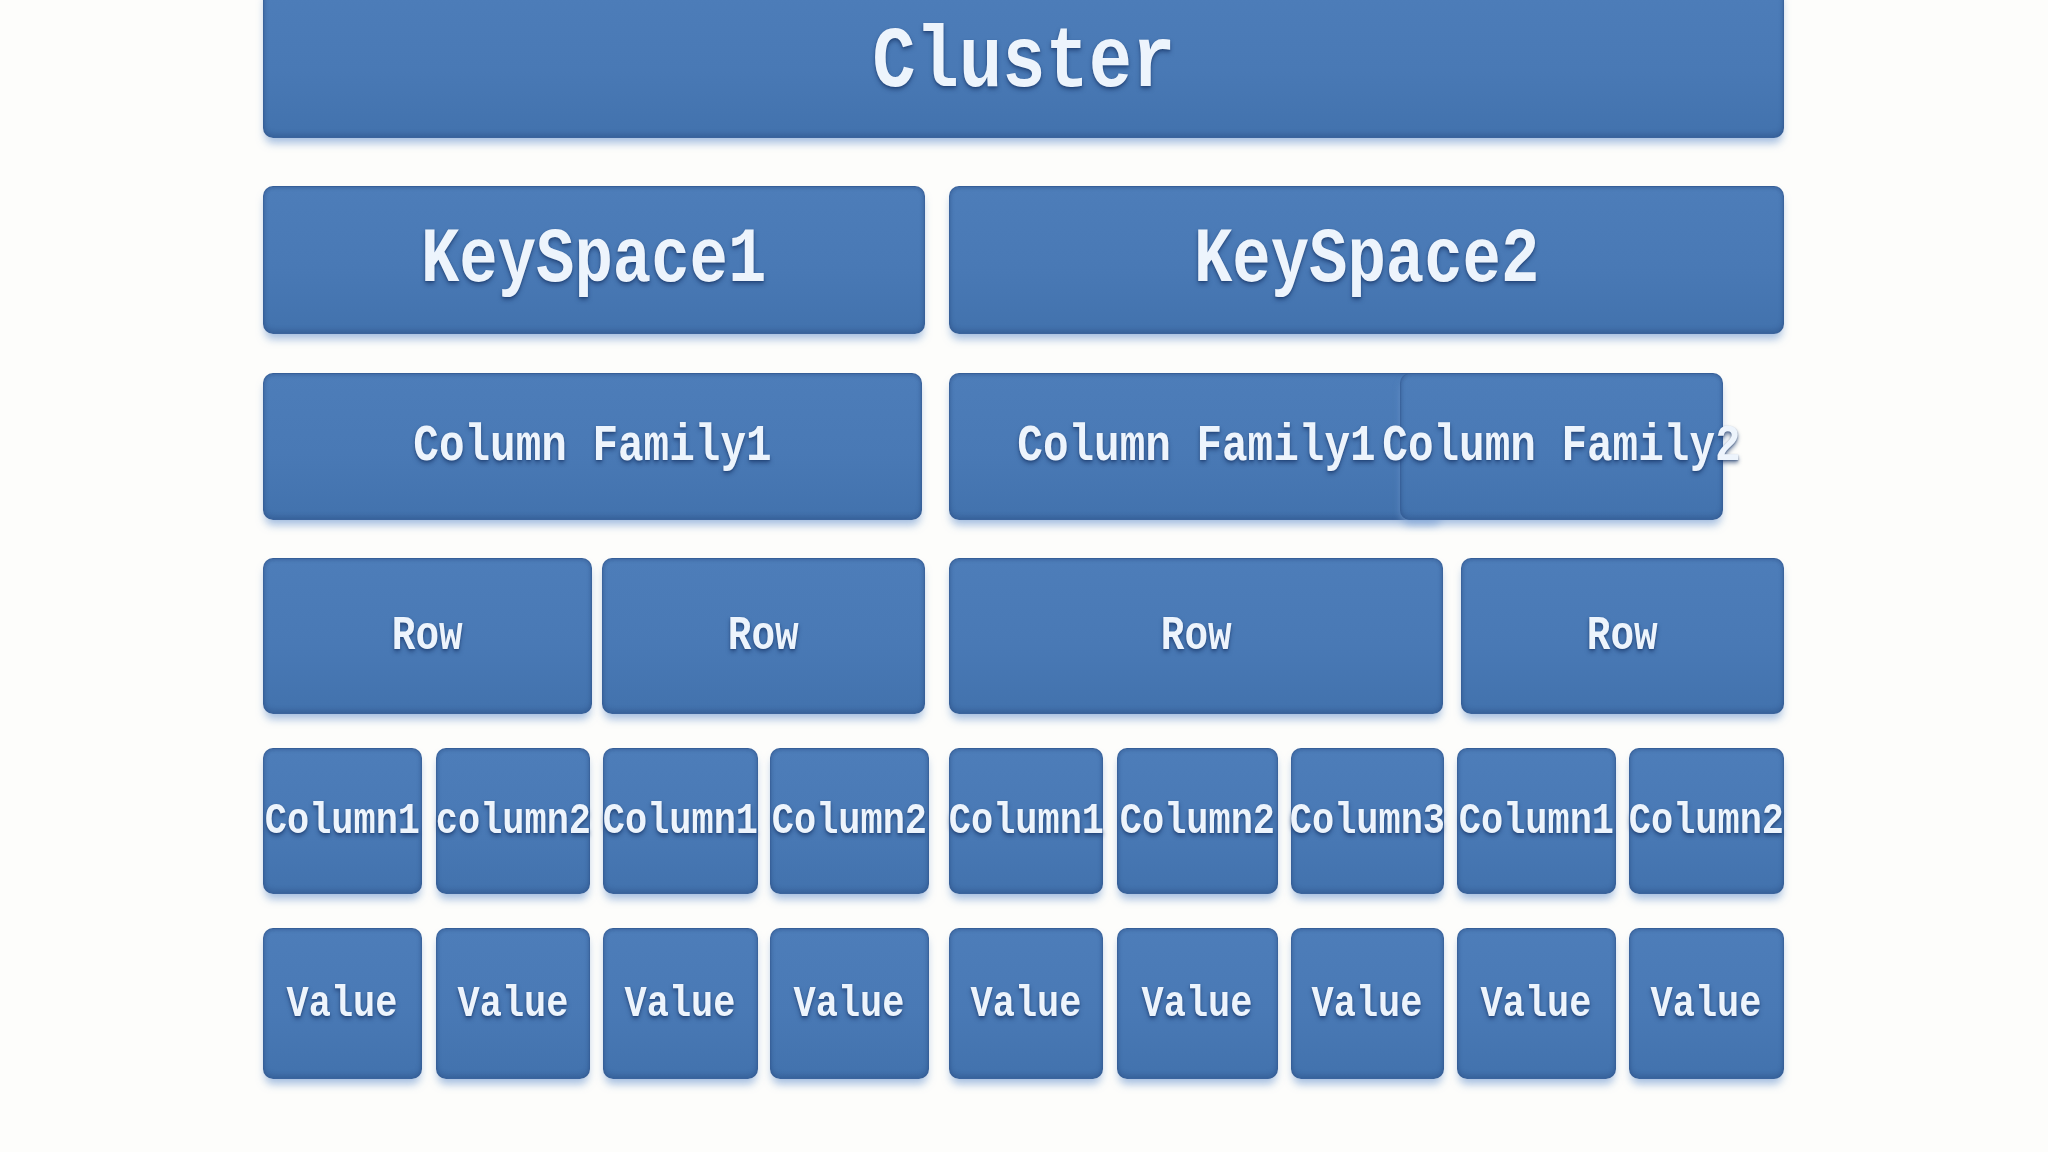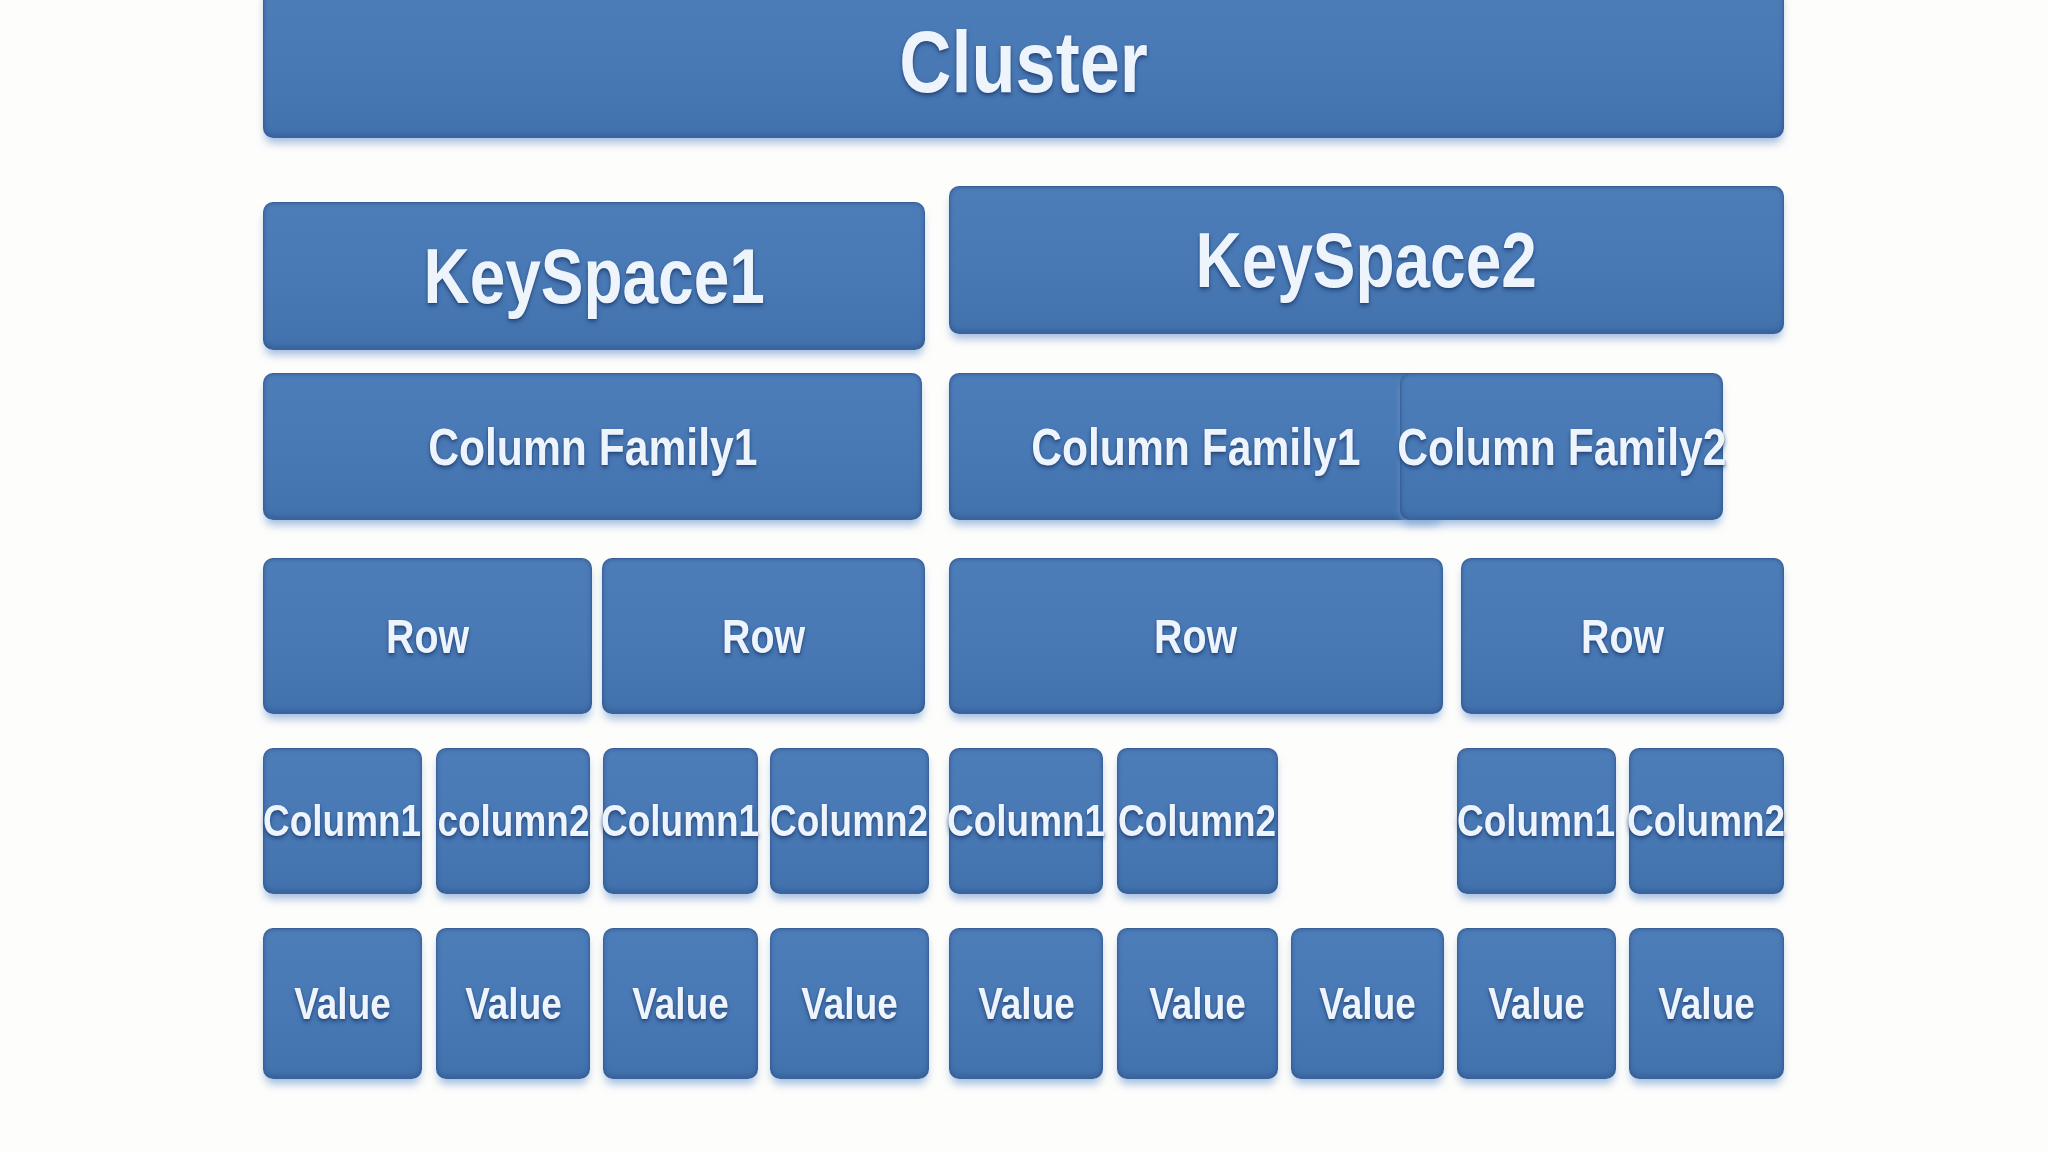--- a/index.html
+++ b/index.html
@@ -1,21 +1,21 @@
 <!DOCTYPE html>
 <html><head>
 <meta charset="utf-8">
 <style>
   html,body { margin:0; padding:0; background:#ffffff; }
   .canvas {
     position:relative;
     width:2048px; height:1152px;
     background:#fdfdfb;
     overflow:hidden;
-    font-family:Liberation Sans, sans-serif;
+    font-family:Liberation Mono, monospace;
   }
   .box {
     position:absolute;
     display:flex; align-items:center; justify-content:center;
     background:linear-gradient(180deg,#4d7db9 0%, #4979b5 55%, #4272ad 100%);
     border:1px solid rgba(45,80,135,0.55);
     border-radius:10px;
     box-shadow:
       0 7px 8px -2px rgba(125,162,212,0.70),
       inset 0 -3px 5px rgba(28,58,108,0.28),
@@ -38,21 +38,21 @@
 </style>
 </head>
 <body>
 
 <div class="canvas">
 
   <div class="box f-cluster" style="left:263px;top:-14px;width:1519px;height:150px;">
     <span>Cluster</span>
   </div>
 
-  <div class="box f-keyspace" style="left:263px;top:202px;width:660px;height:146px;">
+  <div class="box f-keyspace" style="left:263px;top:186px;width:660px;height:146px;">
     <span>KeySpace1</span>
   </div>
   <div class="box f-keyspace" style="left:949px;top:186px;width:833px;height:146px;align-items:center;">
     <span>KeySpace2</span>
   </div>
 
   <div class="box f-cf" style="left:263px;top:373px;width:657px;height:145px;">
     <span>Column Family1</span>
   </div>
   <div class="box f-cf" style="left:949px;top:373px;width:492px;height:145px;">
@@ -86,20 +86,23 @@
   </div>
   <div class="box f-col" style="left:770px;top:748px;width:157px;height:144px;">
     <span>Column2</span>
   </div>
   <div class="box f-col" style="left:949px;top:748px;width:152px;height:144px;">
     <span>Column1</span>
   </div>
   <div class="box f-col" style="left:1117px;top:748px;width:159px;height:144px;">
     <span>Column2</span>
   </div>
+  <div class="box f-col" style="left:1291px;top:748px;width:151px;height:144px;">
+    <span>Column3</span>
+  </div>
   <div class="box f-col" style="left:1457px;top:748px;width:157px;height:144px;">
     <span>Column1</span>
   </div>
   <div class="box f-col" style="left:1629px;top:748px;width:153px;height:144px;">
     <span>Column2</span>
   </div>
 
   <div class="box f-val" style="left:263px;top:928px;width:157px;height:149px;">
     <span>Value</span>
   </div>

